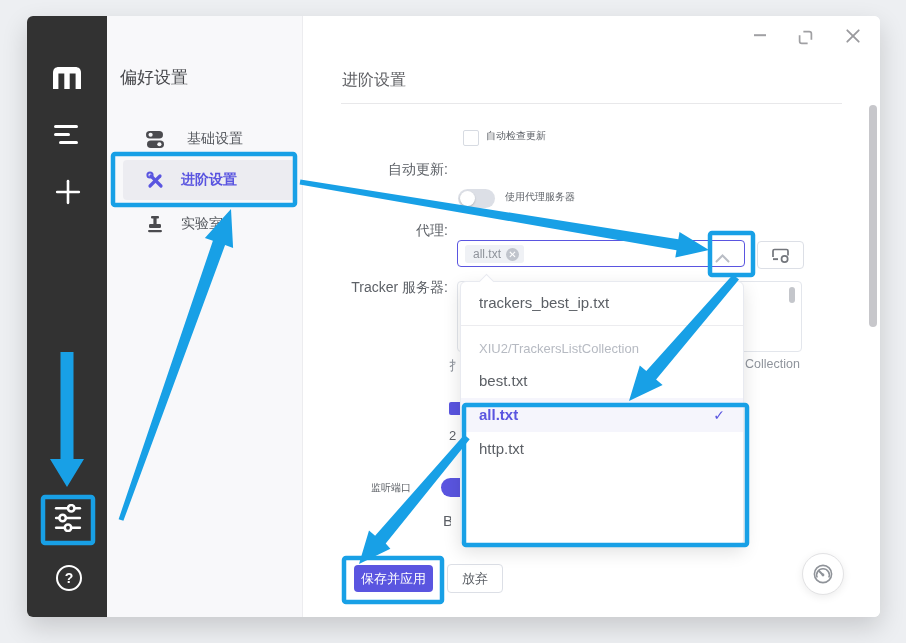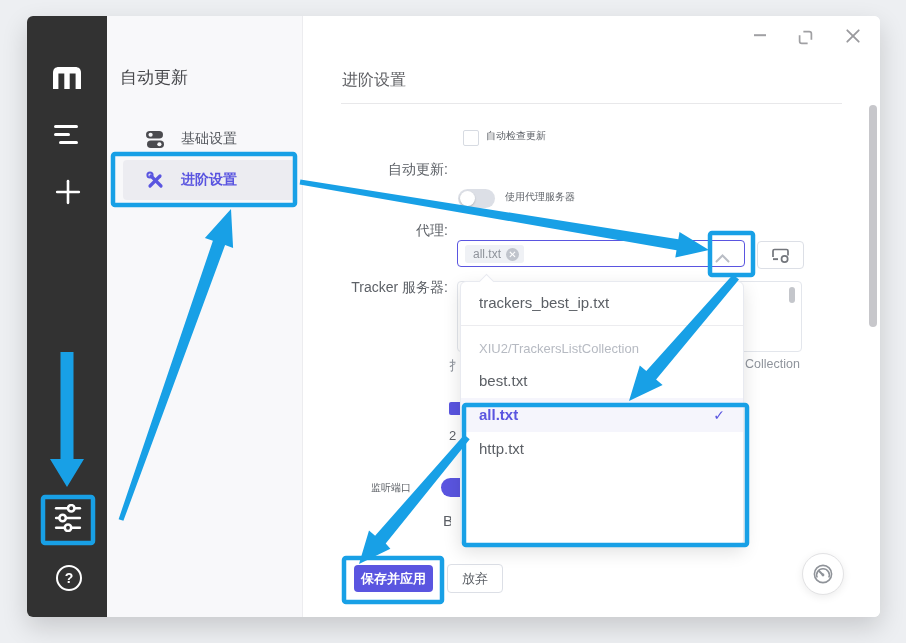--- a/index.html
+++ b/index.html
@@ -36,21 +36,21 @@
   .ghost-thumb{width:6px;height:16px;border-radius:3px;background:#c4c6cb;}
   .frag{overflow:hidden;white-space:nowrap;font-size:13px;color:#8f949c;}
   .dropdown{width:284px;height:265px;background:#fff;border:1px solid #e8eaf0;border-radius:6px;
             box-shadow:0 6px 18px rgba(0,0,0,.12);z-index:5;box-sizing:border-box;padding-top:4px;}
   .dd-caret{position:absolute;left:20px;top:-6px;width:10px;height:10px;background:#fff;transform:rotate(45deg);
             border-left:1px solid #e8eaf0;border-top:1px solid #e8eaf0;}
   .dd-item{height:34px;line-height:34px;padding:0 18px;font-size:15px;color:#5c6066;cursor:pointer;}
   .dd-item.selected{background:#f5f5fc;color:#5a55e0;font-weight:bold;display:flex;justify-content:space-between;align-items:center;}
   .dd-divider{height:1px;background:#ececef;margin:5px 0 0 0;}
   .dd-group{height:30px;line-height:30px;margin-top:8px;padding:0 18px;font-size:13px;color:#b6bac2;}
-  .btn-primary{width:79px;height:27px;background:#5a55e0;border-radius:4px;color:#fff;font-size:13px;font-weight:bold;
+  .btn-primary{width:79px;height:27px;background:#5a55e0;border-radius:4px;color:#fff;font-size:13px;font-weight:normal;
                display:flex;align-items:center;justify-content:center;cursor:pointer;}
   .btn-plain{width:56px;height:29px;background:#fff;border:1px solid #dcdfe6;border-radius:4px;color:#5d6167;
              font-size:13px;display:flex;align-items:center;justify-content:center;box-sizing:border-box;cursor:pointer;}
   .fab{width:40px;height:40px;border-radius:50%;background:#fff;border:1px solid #e2e2e4;
        box-shadow:0 2px 8px rgba(0,0,0,.08);display:flex;align-items:center;justify-content:center;cursor:pointer;}
   .scroll-thumb{width:8px;height:222px;border-radius:4px;background:#c7c7cb;}
   .under{z-index:1;}
   .winctl{display:flex;align-items:center;justify-content:center;cursor:pointer;}
   .annot{left:0;top:0;z-index:50;pointer-events:none;}
   .help-circle{width:22px;height:22px;border:2px solid #fff;border-radius:50%;color:#fff;font-size:14px;font-weight:bold;
@@ -98,22 +98,22 @@
           <circle cx="8" cy="13" r="3"></circle>
           <circle cx="13" cy="22" r="3"></circle>
         </g>
       </svg>
   </div>
   <div class="abs help-circle" style="left:56px;top:565px;">
     <span>?</span>
   </div>
 
   <div class="abs nav"></div>
-  <div class="abs nav-title">自动更新</div>
-  <div class="abs nav-item" style="left:123px;top:120px;">
+  <div class="abs nav-title">偏好设置</div>
+  <div class="abs nav-item" style="left:123px;top:120px;gap:6px;">
     <span class="ic">
       <svg width="18" height="17" viewBox="0 0 18 17">
           <rect x="0" y="0" width="17" height="7.5" rx="3.75" fill="#4b4b4f"></rect>
           <circle cx="4.6" cy="3.75" r="2.1" fill="#f8f8fa"></circle>
           <rect x="1" y="9.5" width="17" height="7.5" rx="3.75" fill="#4b4b4f"></rect>
           <circle cx="13.4" cy="13.25" r="2.1" fill="#f8f8fa"></circle>
         </svg>
     </span>
     <span>基础设置</span>
   </div>
@@ -121,20 +121,33 @@
     <span class="ic">
       <svg width="18" height="18" viewBox="0 0 18 18">
           <g stroke="#5a55e0" stroke-width="3.2" stroke-linecap="round">
             <line x1="4" y1="15" x2="14" y2="5"></line>
             <line x1="5" y1="5" x2="15" y2="15"></line>
           </g>
           <circle cx="4" cy="4" r="2.6" fill="none" stroke="#5a55e0" stroke-width="2"></circle>
         </svg>
     </span>
     <span>进阶设置</span>
+  </div>
+  <div class="abs nav-item" style="left:123px;top:205px;">
+    <span class="ic">
+      <svg width="16" height="17" viewBox="0 0 16 17">
+          <g fill="#4b4b4f">
+            <rect x="4" y="0" width="8" height="2.6" rx="1"></rect>
+            <rect x="6.4" y="1.5" width="3.2" height="7"></rect>
+            <rect x="2" y="8" width="12" height="4" rx="1.2"></rect>
+            <rect x="1" y="14" width="14" height="2.2" rx="1.1"></rect>
+          </g>
+        </svg>
+    </span>
+    <span>实验室</span>
   </div>
 
   <div class="abs main"></div>
 
   <div class="abs winctl" style="left:750px;top:28px;width:20px;height:14px;">
     <svg width="14" height="14" viewBox="0 0 14 14">
         <rect x="1" y="6.2" width="12" height="2" fill="#a0a0a3"></rect>
       </svg>
   </div>
   <div class="abs winctl" style="left:796px;top:28px;width:18px;height:18px;">

